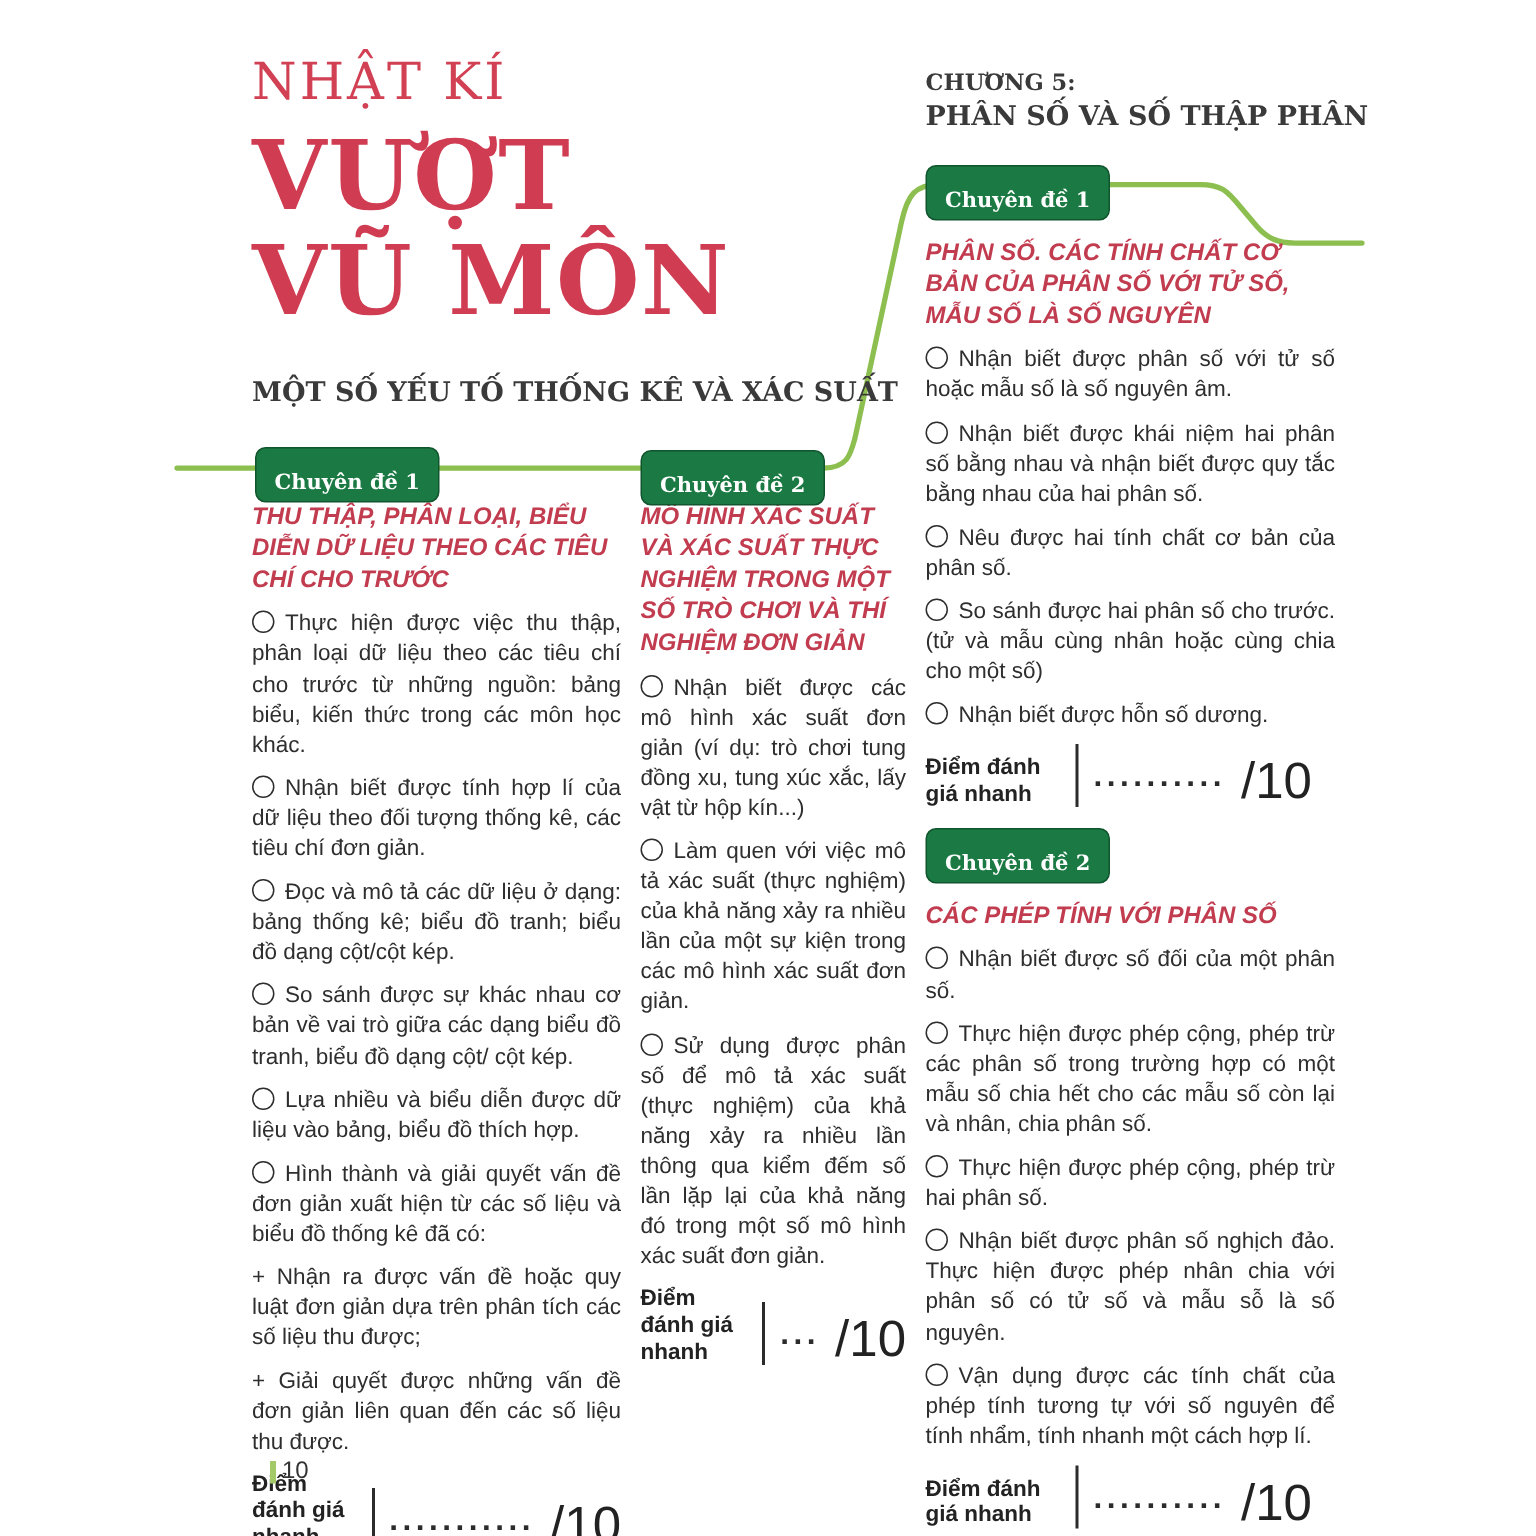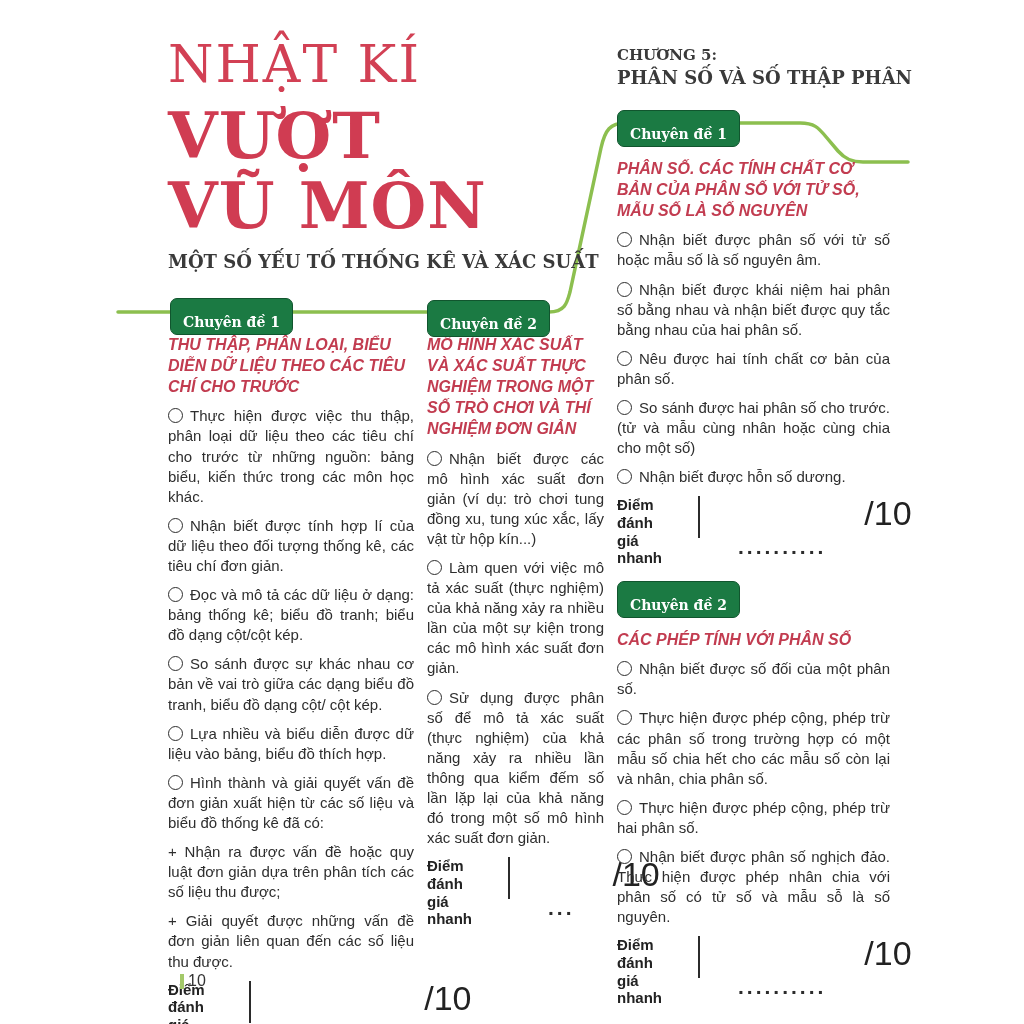--- a/index.html
+++ b/index.html
@@ -5,21 +5,21 @@
   html,body{margin:0;padding:0;background:#ffffff;}
   .page{
     position:relative;width:1024px;height:1024px;background:#ffffff;
     font-family:"Liberation Sans",sans-serif;color:#2e2e2e;overflow:hidden;
   }
   
   .green-path{position:absolute;left:0;top:0;z-index:0;}
 
   
   .masthead{position:absolute;left:168px;top:38px;z-index:1;}
-  .t1{font-family:"DejaVu Serif",serif;font-weight:400;font-size:52px;line-height:1.0;color:#d24054;letter-spacing:2px;}
+  .t1{font-family:"DejaVu Serif",serif;font-weight:400;font-size:34px;line-height:1.0;color:#d24054;letter-spacing:2px;}
   .t2{font-family:"DejaVu Serif",serif;font-weight:800;font-size:64px;line-height:1.0;color:#d03c52;margin-top:14px;letter-spacing:1px;}
   .t3{font-family:"DejaVu Serif",serif;font-weight:800;font-size:64px;line-height:1.0;color:#d03c52;margin-top:6px;letter-spacing:1px;}
 
   .ch-head{position:absolute;z-index:1;font-family:"DejaVu Serif",serif;font-weight:700;color:#3a3a3a;}
   .ch-head .ch-label{font-size:15px;line-height:1.3;}
   .ch-head .ch-title{font-size:18px;line-height:1.3;}
   .ch4{left:168px;top:250px;width:470px;}
   .ch5{left:617px;top:46px;width:300px;}
 
   
@@ -45,21 +45,21 @@
   .col3 .badge{margin-bottom:11px;}
   .col3 .badge.second{margin-top:2px;}
 
   .item{margin:0 0 9px 0;font-size:15px;line-height:1.34;text-align:justify;}
   .cb{
     display:inline-block;width:13px;height:13px;border:1.6px solid #2d2d2d;border-radius:50%;
     margin-right:7px;vertical-align:-2px;background:#fff;
   }
   .sub{margin:0 0 9px 0;font-size:15px;line-height:1.34;text-align:justify;}
 
-  .score{display:flex;align-items:flex-start;margin:4px 0 12px 0;gap:28px;}
+  .score{display:flex;align-items:flex-end;margin:4px 0 12px 0;}
   .score-label{width:92px;font-weight:700;font-size:15px;line-height:1.18;color:#222;}
   .score-bar{width:2px;height:42px;background:#2b2b2b;margin:0 10px 0 8px;flex:0 0 2px;}
   .score-dots{font-weight:700;font-size:21px;letter-spacing:3px;color:#2b2b2b;align-self:flex-end;padding-bottom:8px;white-space:nowrap;}
   .score-outof{font-size:34px;font-weight:400;color:#222;margin-left:10px;line-height:1;}
 
   .pagenum{position:absolute;left:150px;top:972px;z-index:1;display:flex;align-items:center;font-size:16px;color:#333;padding-left:30px;}
   .pagenum .bar{display:inline-block;width:4px;height:15px;background:#a3c969;margin-right:4px;}
 </style>
 </head>
 <body>
@@ -140,20 +140,21 @@
       <div class="score-outof">/10</div>
     </div>
 
     <span class="badge second">Chuyên đề 2</span>
     <h3 class="topic-heading">CÁC PHÉP TÍNH VỚI PHÂN SỐ</h3>
 
     <p class="item"><span class="cb"></span><span>Nhận biết được số đối của một phân số.</span></p>
     <p class="item"><span class="cb"></span><span>Thực hiện được phép cộng, phép trừ các phân số trong trường hợp có một mẫu số chia hết cho các mẫu số còn lại và nhân, chia phân số.</span></p>
     <p class="item"><span class="cb"></span><span>Thực hiện được phép cộng, phép trừ hai phân số.</span></p>
     <p class="item"><span class="cb"></span><span>Nhận biết được phân số nghịch đảo. Thực hiện được phép nhân chia với phân số có tử số và mẫu sỗ là số nguyên.</span></p>
+    <p class="item"><span class="cb"></span><span>Vận dụng được các tính chất của phép tính tương tự với số nguyên để tính nhẩm, tính nhanh một cách hợp lí.</span></p>
 
     <div class="score">
       <div class="score-label">Điểm đánh giá nhanh</div>
       <div class="score-bar"></div>
       <div class="score-dots">..........</div>
       <div class="score-outof">/10</div>
     </div>
   </section>
 
   <div class="pagenum">

